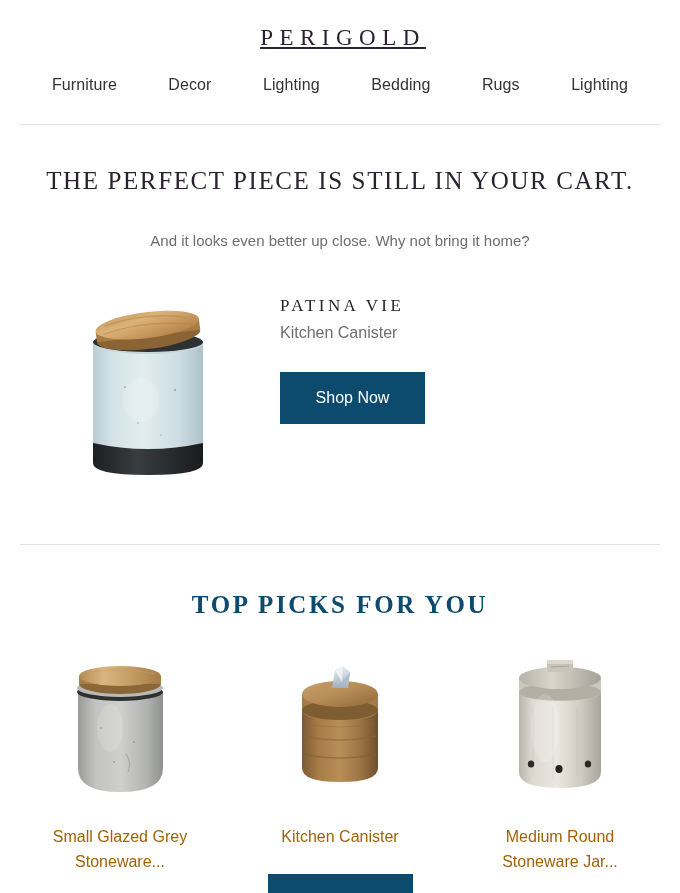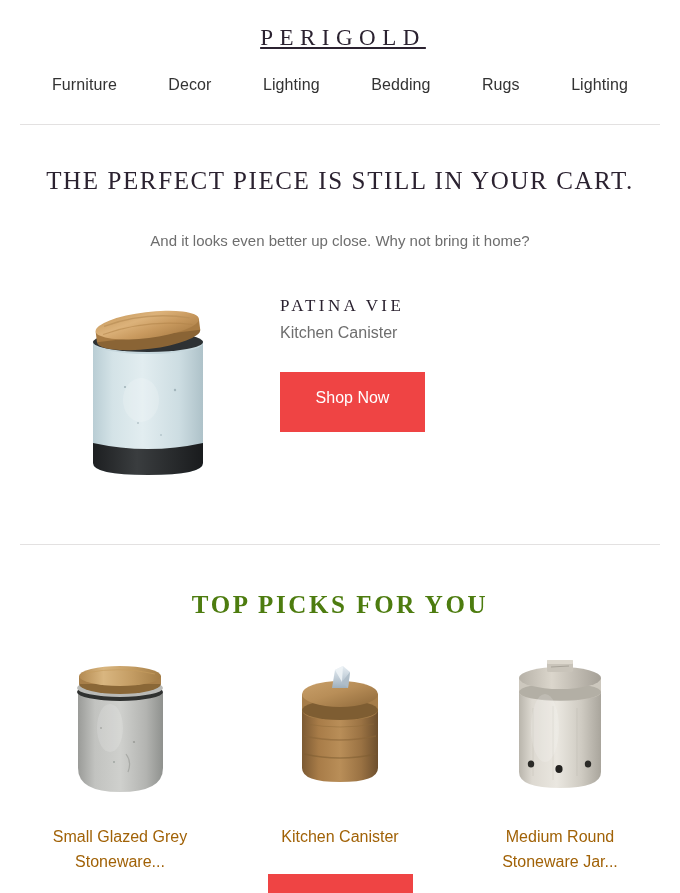--- a/index.html
+++ b/index.html
@@ -112,43 +112,43 @@
     line-height: 21px;
   }
   .prod-name {
     font-size: 16px;
     color: #6e6e6e;
     line-height: 22px;
     margin-top: 6px;
   }
   .btn {
     display: inline-block;
-    background: #ef4444;
+    background: #0c4a6e;
     color: #ffffff;
     font-size: 16px;
     line-height: 52px;
-    height: 60px;
+    height: 52px;
     text-align: center;
     text-decoration: none;
     margin-top: 28px;
     border: none;
     cursor: pointer;
     font-family: "Liberation Sans", sans-serif;
     padding: 0;
   }
   .btn-feature { width: 145px; }
 
   
   .picks-rule { margin-top: 44px; }
   .picks-title {
     text-align: center;
     font-family: "Liberation Serif", "DejaVu Serif", serif;
     font-size: 25px;
     letter-spacing: 2.6px;
-    color: #4d7c0f;
+    color: #0c4a6e;
     line-height: 30px;
     padding-top: 24px;
   }
   .cards {
     display: flex;
     justify-content: space-between;
     padding-top: 12px;
   }
   .card {
     width: 200px;

